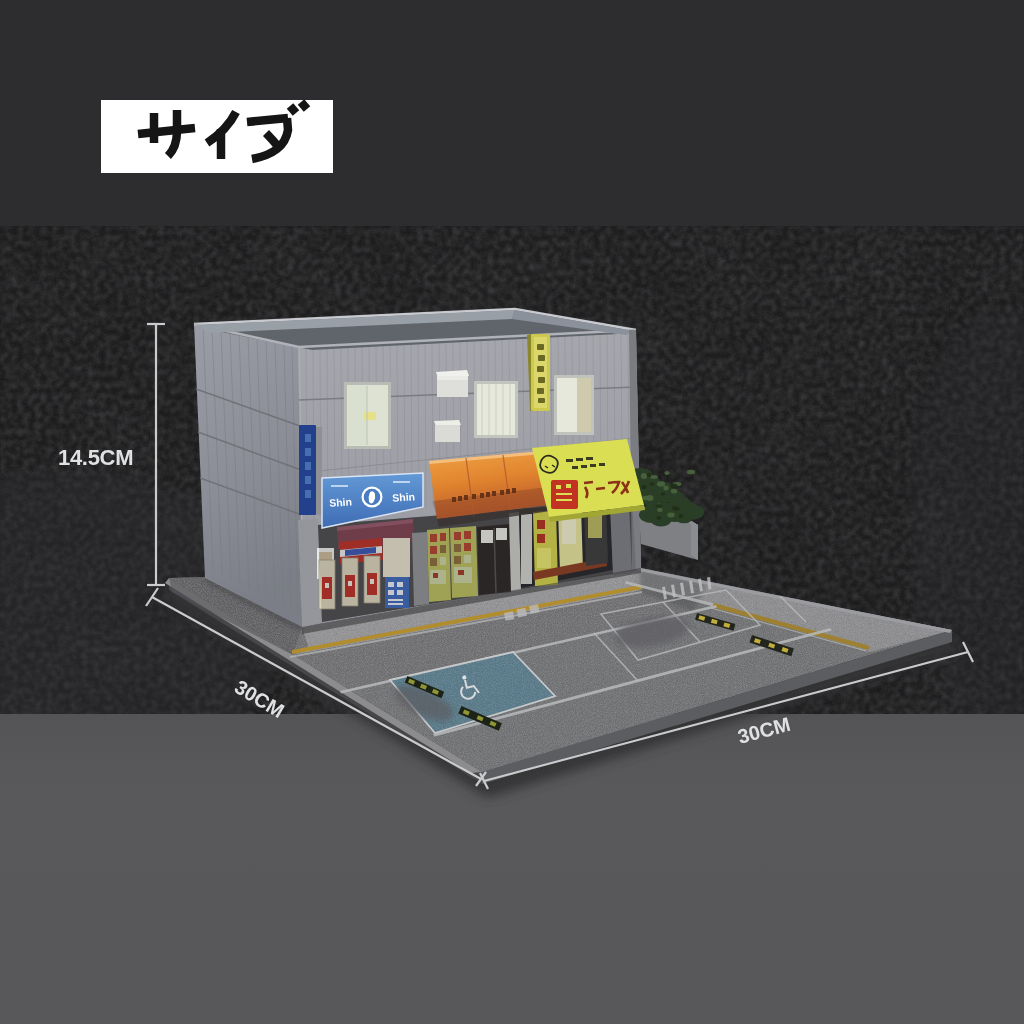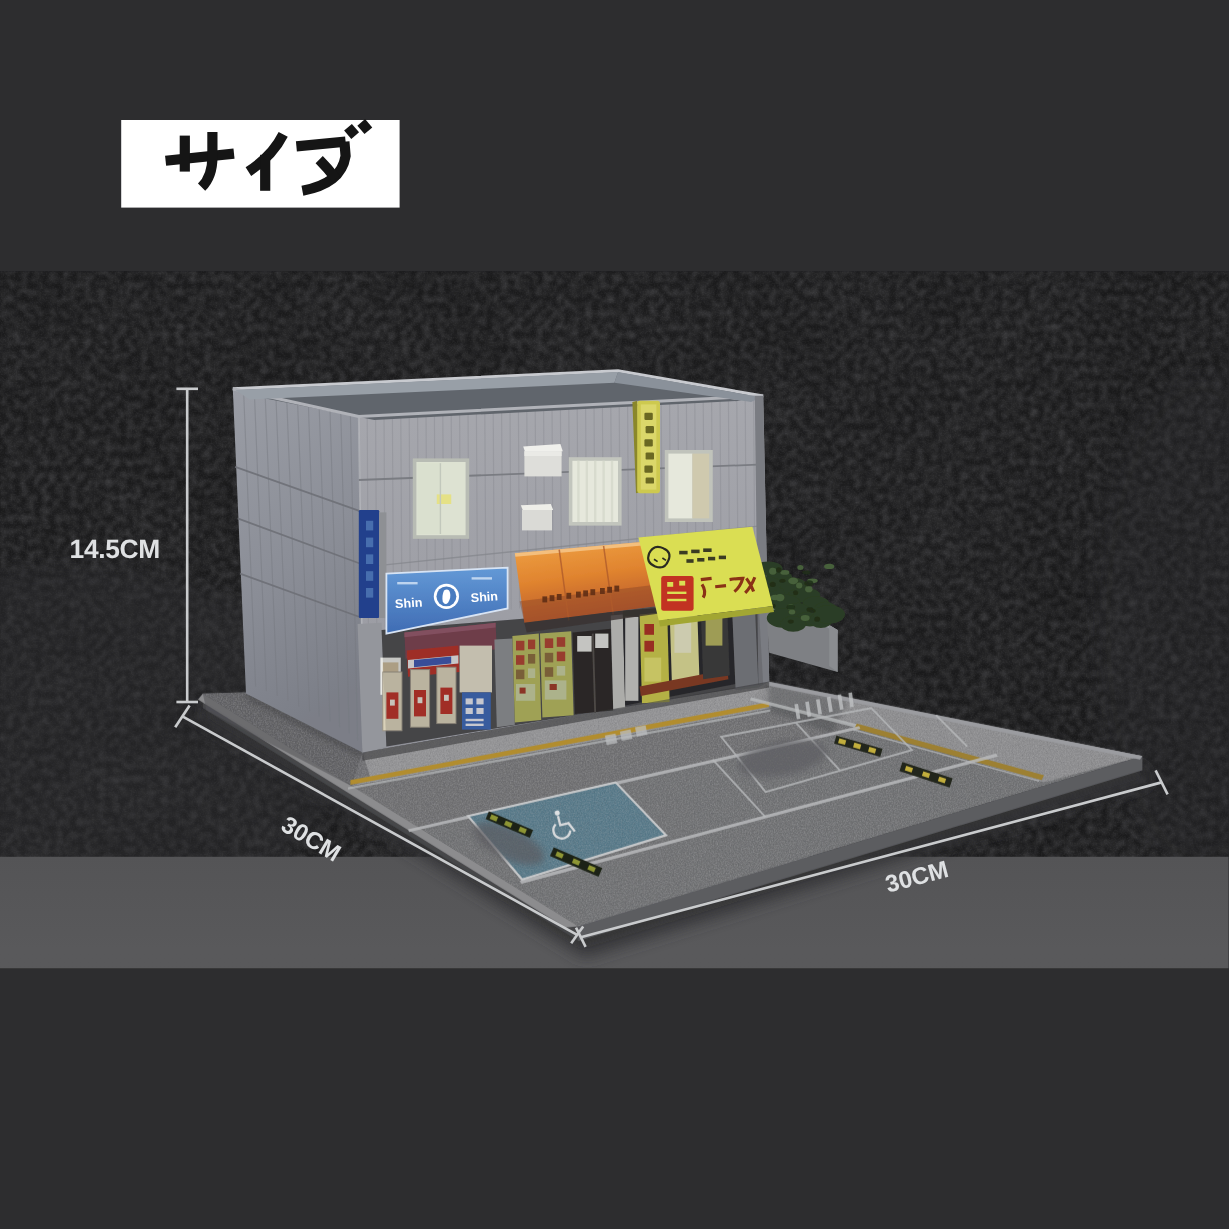--- a/index.html
+++ b/index.html
@@ -1,16 +1,16 @@
 <!DOCTYPE html>
 <html><head>
 <meta charset="utf-8">
 <style>
 html,body{margin:0;padding:0;background:#2d2d2f;}
-#stage{position:relative;width:1024px;height:807px;overflow:hidden;background:#2d2d2f;font-family:"Liberation Sans",sans-serif;}
+#stage{position:relative;width:1024px;height:1024px;overflow:hidden;background:#2d2d2f;font-family:"Liberation Sans",sans-serif;}
 </style>
 </head>
 <body>
 <div id="stage">
 <svg width="1024" height="1024" viewBox="0 0 1024 1024">
 <defs>
 <filter id="speckL" x="0" y="0" width="100%" height="100%">
   <feTurbulence type="fractalNoise" baseFrequency="0.9" numOctaves="4" seed="5" result="n"></feTurbulence>
   <feColorMatrix in="n" type="matrix" values="0 0 0 0 0.6  0 0 0 0 0.6  0 0 0 0 0.61  0 0 0 1.6 -0.55"></feColorMatrix>
   <feComposite operator="in" in2="SourceGraphic"></feComposite>

